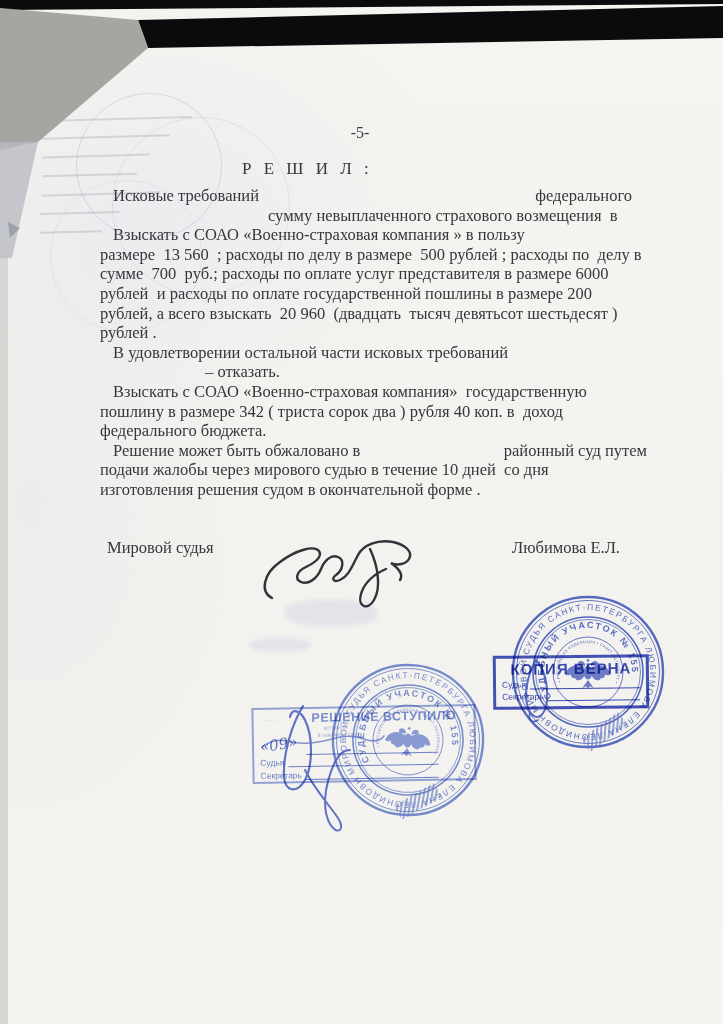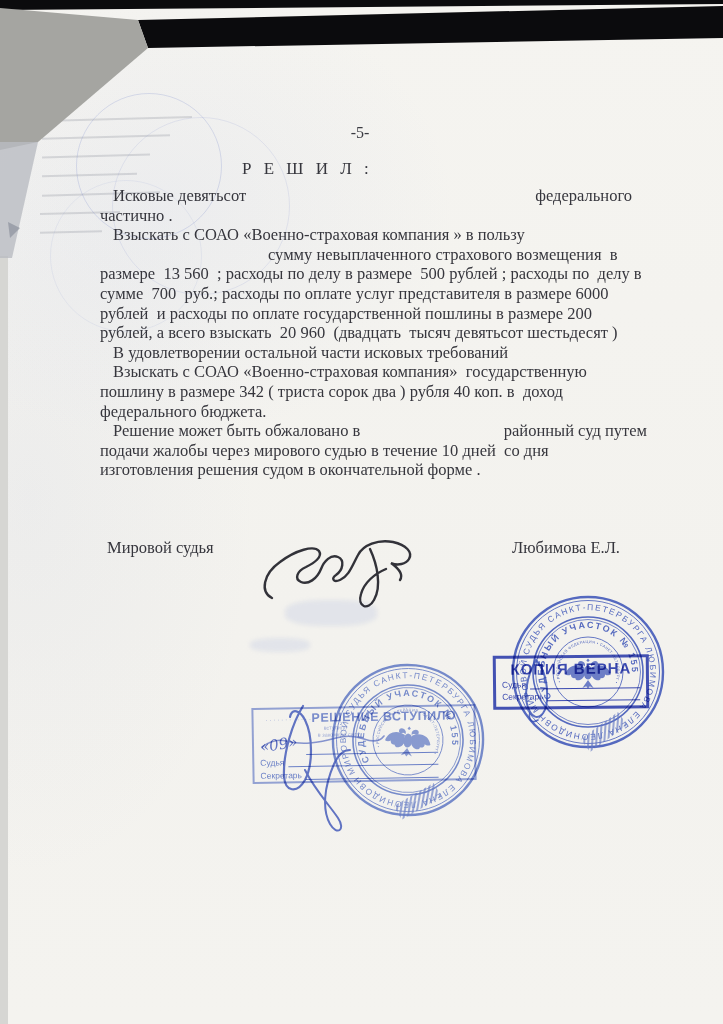--- a/index.html
+++ b/index.html
@@ -80,31 +80,32 @@
   <div class="wm" style="left:112px;top:117px;width:176px;height:176px;opacity:.6;"></div>
   <div class="wm" style="left:50px;top:180px;width:150px;height:150px;opacity:.45;"></div>
   <div class="smudge" style="left:285px;top:600px;width:92px;height:26px;"></div>
   <div class="smudge" style="left:250px;top:638px;width:60px;height:14px;"></div>
 
   <div class="pageno">-5-</div>
   <div class="heading">Р Е Ш И Л :</div>
 
   <div class="textblock">
     <div class="bline lsplit">
-      <span>Исковые девятьсот</span>
+      <span>Исковые требований</span>
       <span>федерального</span>
     </div>
-    <div class="bline">частично .</div>
+    <div class="bline i2">сумму невыплаченного страхового возмещения  в</div>
     <div class="bline i1">Взыскать с СОАО «Военно-страховая компания » в пользу</div>
-    <div class="bline i2">сумму невыплаченного страхового возмещения  в</div>
     <div class="bline">размере  13 560  ; расходы по делу в размере  500 рублей ; расходы по  делу в</div>
     <div class="bline">сумме  700  руб.; расходы по оплате услуг представителя в размере 6000</div>
     <div class="bline">рублей  и расходы по оплате государственной пошлины в размере 200</div>
     <div class="bline">рублей, а всего взыскать  20 960  (двадцать  тысяч девятьсот шестьдесят )</div>
+    <div class="bline">рублей .</div>
     <div class="bline i1">В удовлетворении остальной части исковых требований</div>
+    <div class="bline i3">– отказать.</div>
     <div class="bline i1">Взыскать с СОАО «Военно-страховая компания»  государственную</div>
     <div class="bline">пошлину в размере 342 ( триста сорок два ) рубля 40 коп. в  доход</div>
     <div class="bline">федерального бюджета.</div>
     <div class="bline lsplit2">
       <span>Решение может быть обжаловано в</span>
       <span>районный суд путем</span>
     </div>
     <div class="bline">подачи жалобы через мирового судью в течение 10 дней  со дня</div>
     <div class="bline">изготовления решения судом в окончательной форме .</div>
   </div>

